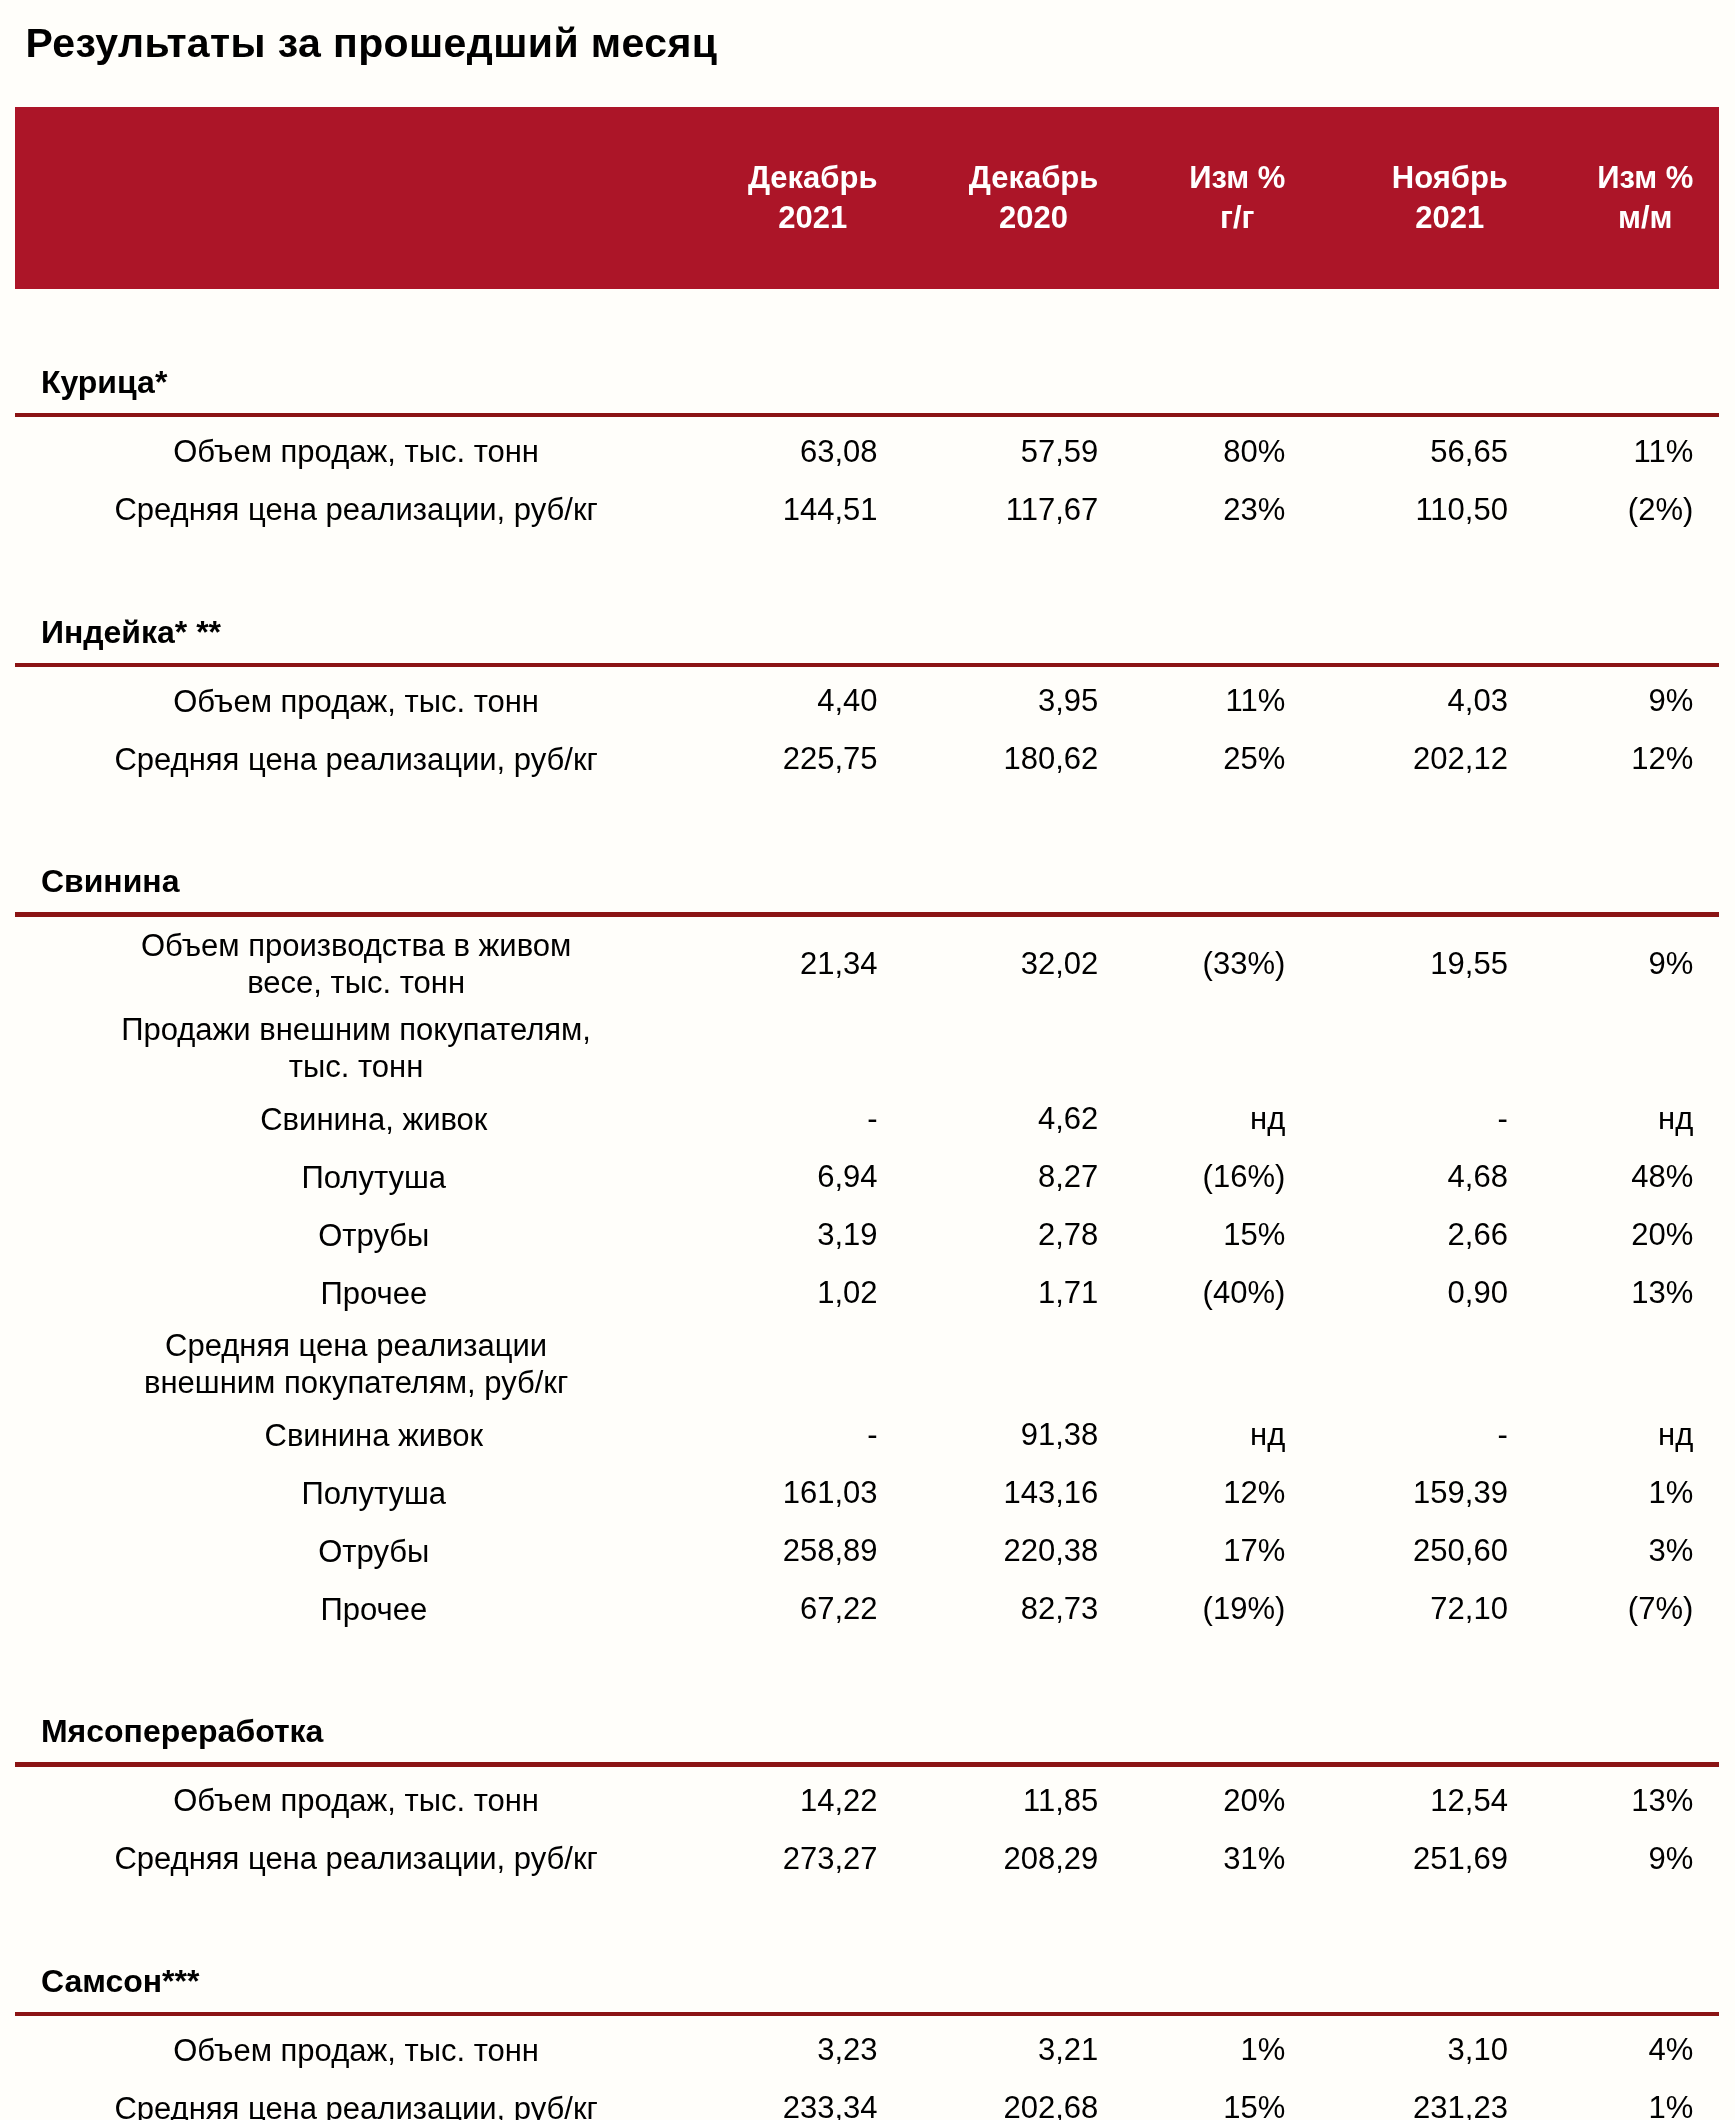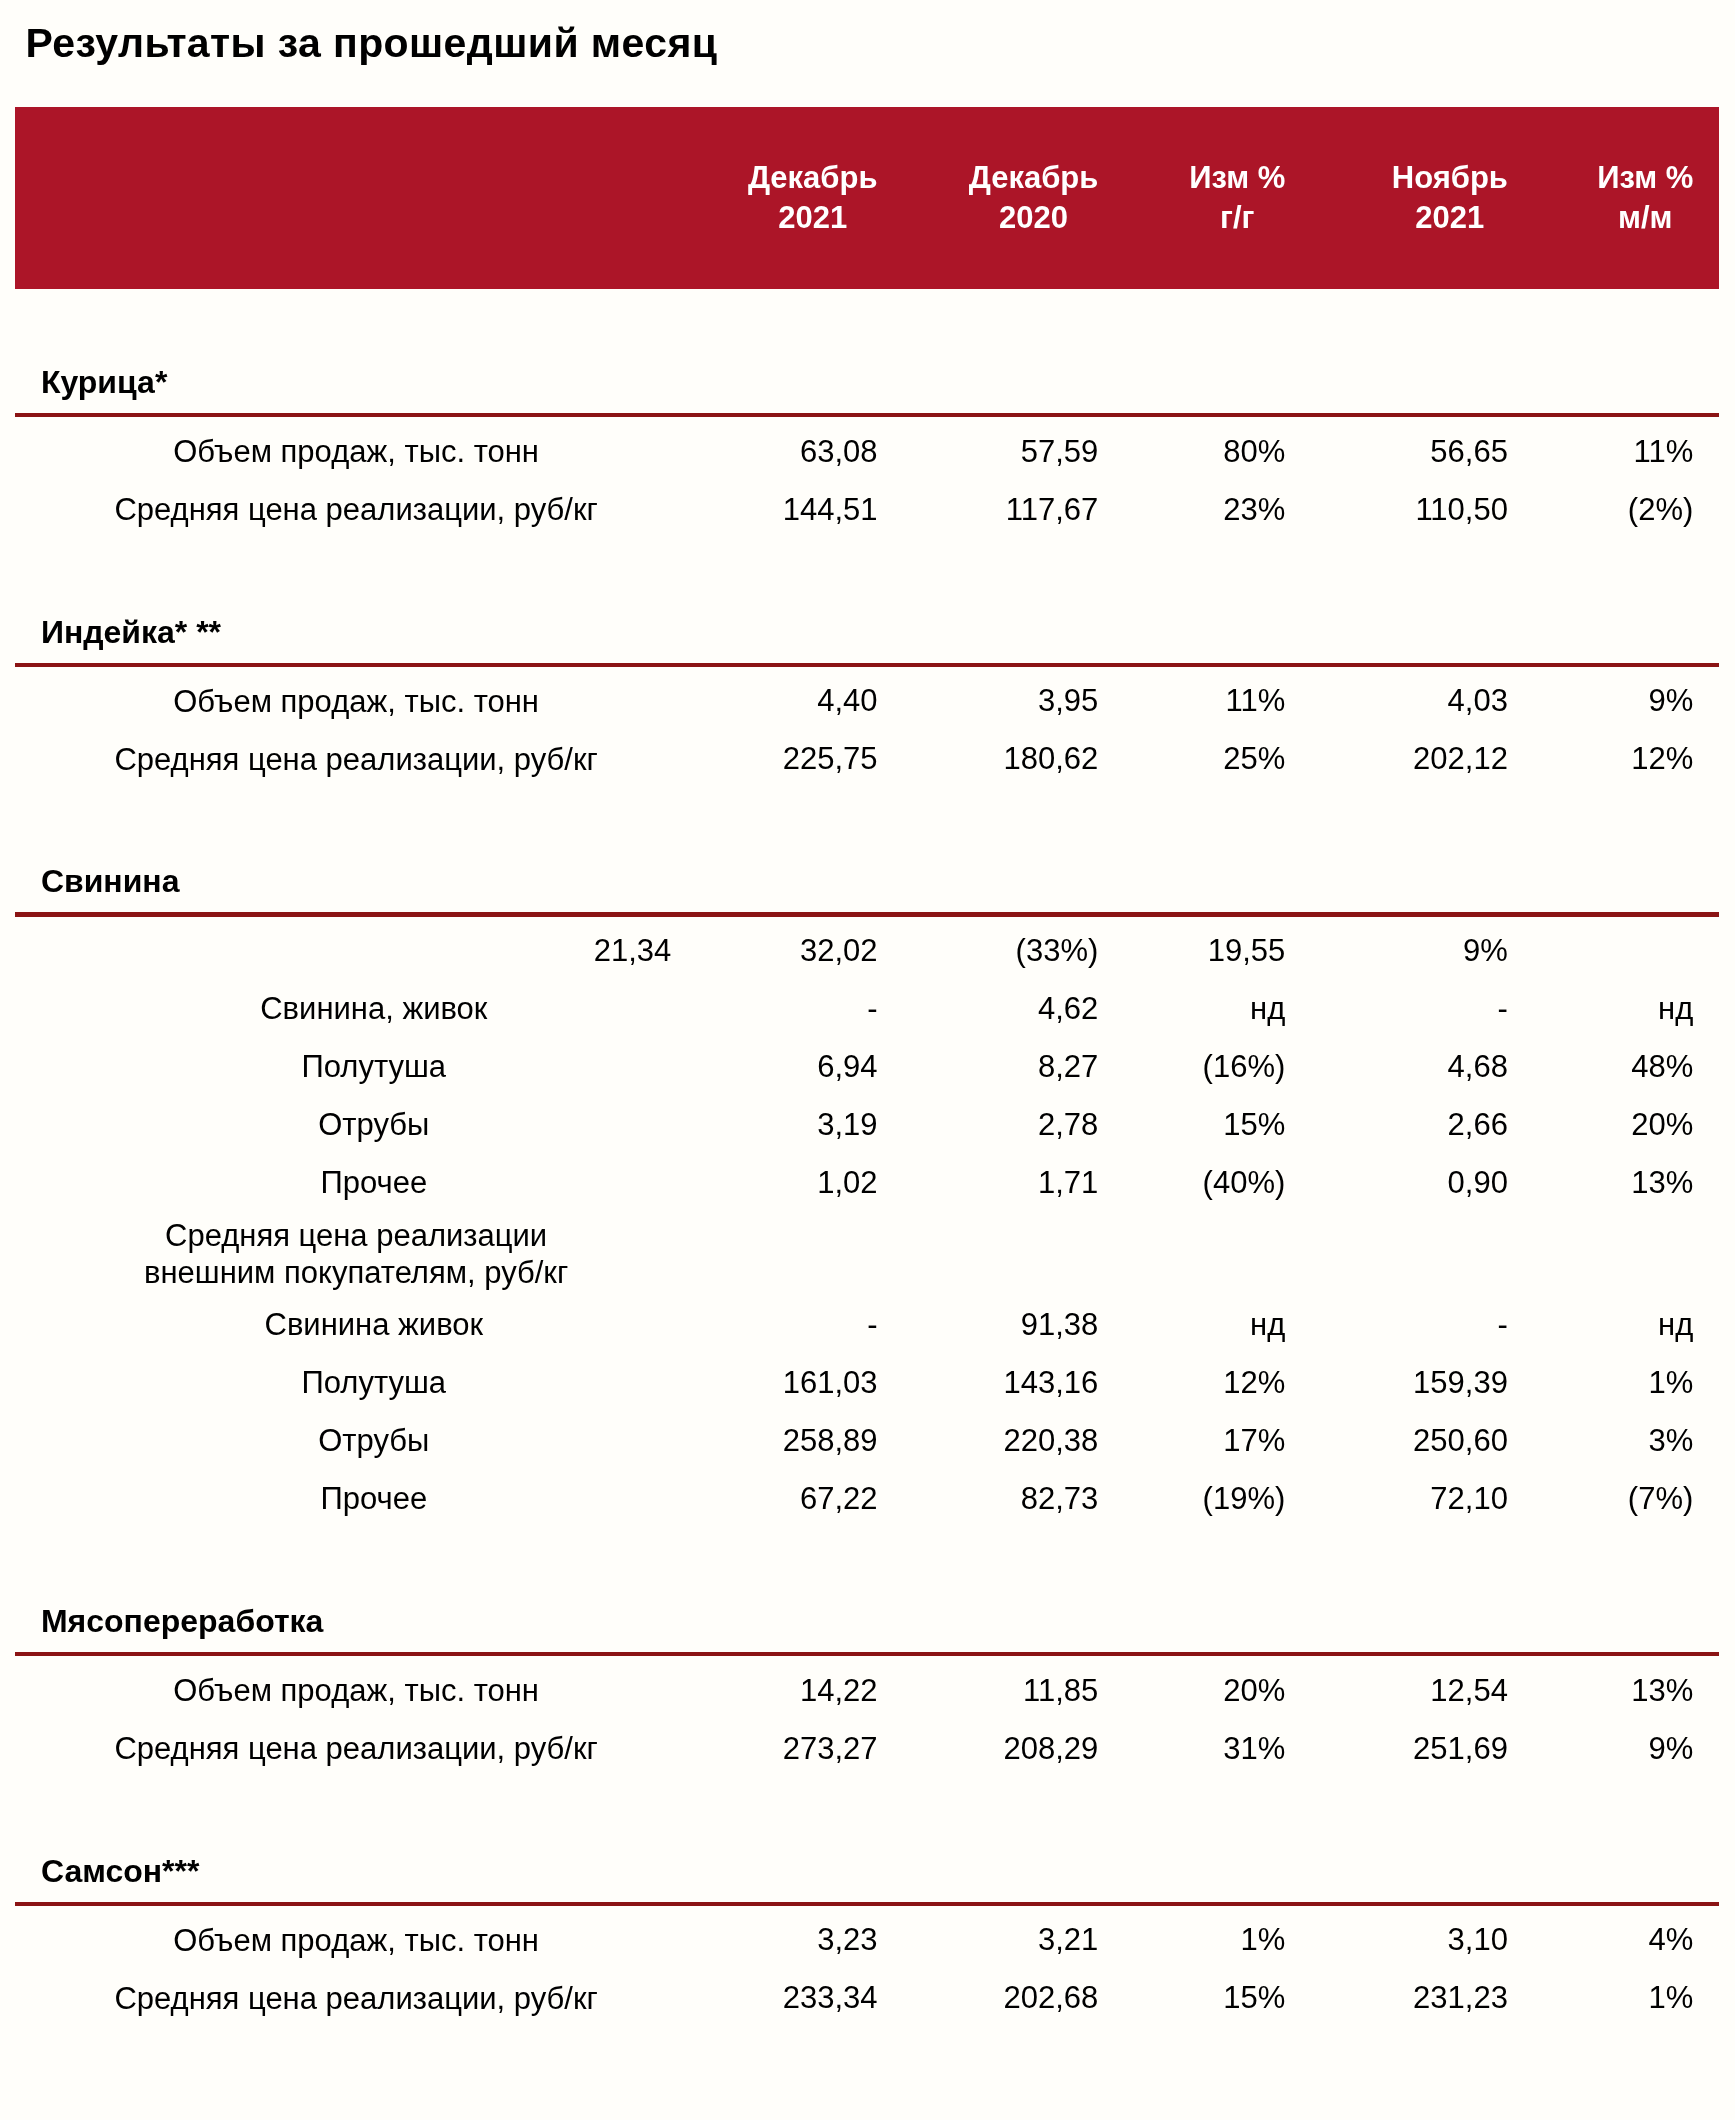--- a/index.html
+++ b/index.html
@@ -169,27 +169,42 @@
           <div class="cell num">180,62</div>
           <div class="cell num">25%</div>
           <div class="cell num">202,12</div>
           <div class="cell num">12%</div>
         </div>
       </div>
       <div class="section">
         <div class="section-title">Свинина</div>
         <div class="section-rule"></div>
         <div class="row">
+          <div class="cell label">
+            <span class="lab-line">Объем производства в живом</span>
+            <span class="lab-line">весе, тыс. тонн</span>
+          </div>
           <div class="cell num">21,34</div>
           <div class="cell num">32,02</div>
           <div class="cell num">(33%)</div>
           <div class="cell num">19,55</div>
           <div class="cell num">9%</div>
         </div>
         <div class="row">
+          <div class="cell label">
+            <span class="lab-line">Продажи внешним покупателям,</span>
+            <span class="lab-line">тыс. тонн</span>
+          </div>
+          <div class="cell num"></div>
+          <div class="cell num"></div>
+          <div class="cell num"></div>
+          <div class="cell num"></div>
+          <div class="cell num"></div>
+        </div>
+        <div class="row">
           <div class="cell label indent">
             <span class="lab-line">Свинина, живок</span>
           </div>
           <div class="cell num">-</div>
           <div class="cell num">4,62</div>
           <div class="cell num">нд</div>
           <div class="cell num">-</div>
           <div class="cell num">нд</div>
         </div>
         <div class="row">

